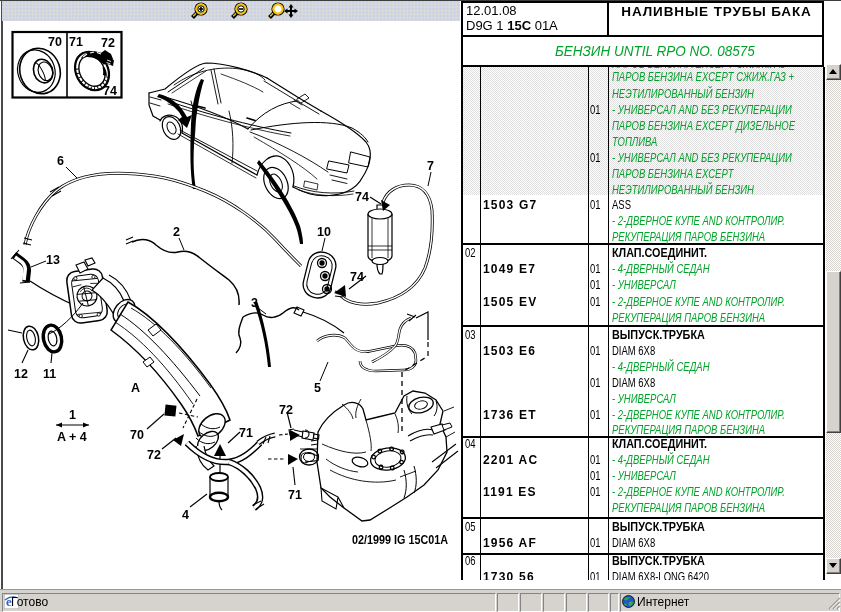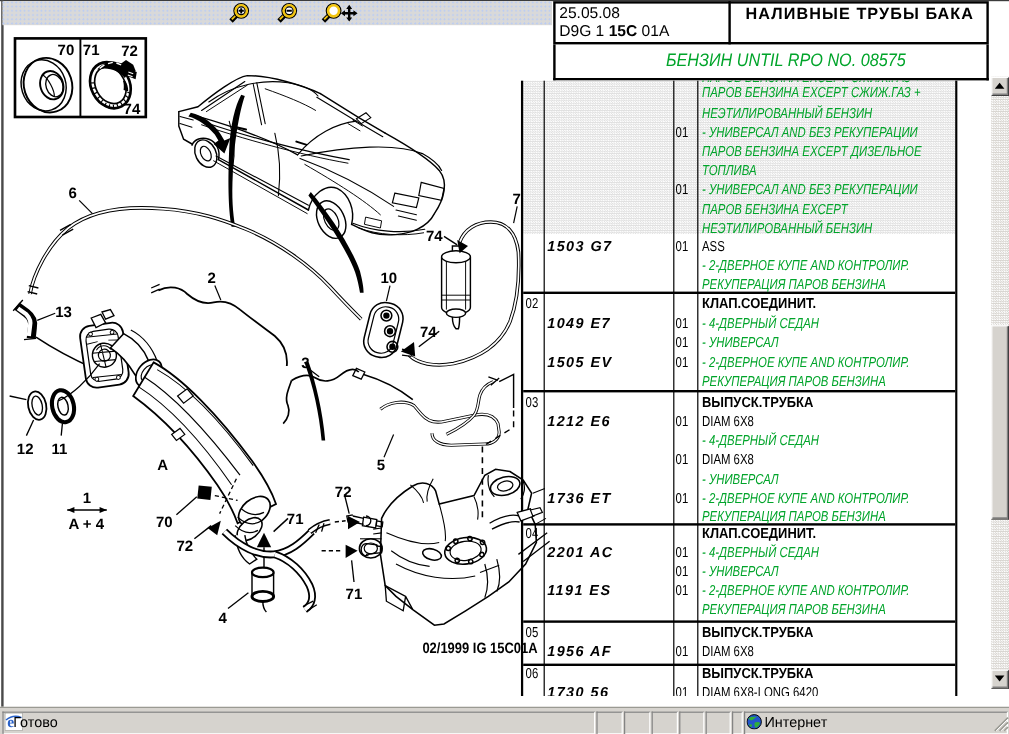--- a/index.html
+++ b/index.html
@@ -1,21 +1,21 @@
 <!DOCTYPE html>
 <html><head>
 <meta charset="utf-8">
 <style>
   html,body{margin:0;padding:0;}
   body{width:841px;height:612px;position:relative;background:#fff;overflow:hidden;
        font-family:"Liberation Sans", sans-serif;}
   .abs{position:absolute;}
   .tline{position:absolute;font-size:12px;line-height:12px;white-space:pre;}
   .cx{transform:scaleX(0.79);transform-origin:0 0;}
-  .cxp{letter-spacing:1.2px;font-style:italic;}
+  .cxp{letter-spacing:1.2px;}
   .cxb{transform:scaleX(0.9);transform-origin:0 0;}
   .grn{color:#00a42a;font-style:italic;}
   .bld{font-weight:bold;}
 </style>
 </head>
 <body>
 
 <div class="abs" style="left:0;top:0;width:841px;height:1px;background:#3c3c3c;"></div>
 
 <div class="abs" style="left:1px;top:0;width:2px;height:589px;background:#4a4a4a;"></div>
@@ -49,28 +49,28 @@
     <circle r="4.6" fill="none" stroke="#f2c40f" stroke-width="2.2"></circle>
    </g>
    <g transform="translate(103,10)" fill="#000">
     <path d="M0,-7 L2.5,-3.5 L1,-3.5 L1,-1 L3.5,-1 L3.5,-2.5 L7,0 L3.5,2.5 L3.5,1 L1,1 L1,3.5 L2.5,3.5 L0,7 L-2.5,3.5 L-1,3.5 L-1,1 L-3.5,1 L-3.5,2.5 L-7,0 L-3.5,-2.5 L-3.5,-1 L-1,-1 L-1,-3.5 L-2.5,-3.5 Z"></path>
    </g>
   </g>
 </svg>
 
 <div class="abs" style="left:461px;top:1px;width:363px;height:36px;border:2px solid #000;box-sizing:border-box;"></div>
 <div class="abs" style="left:607px;top:1px;width:2px;height:36px;background:#000;"></div>
-<div class="abs tline" style="left:466px;top:4.5px;font-size:13px;">25.05.08</div>
+<div class="abs tline" style="left:466px;top:4.5px;font-size:13px;">12.01.08</div>
 <div class="abs tline" style="left:466px;top:19.5px;font-size:13px;">D9G 1 <b>15C</b> 01A</div>
 <div class="abs tline bld" style="left:609px;top:6px;width:215px;text-align:center;font-size:13.5px;letter-spacing:0.9px;">НАЛИВНЫЕ ТРУБЫ БАКА</div>
 
 <div class="abs" style="left:461px;top:37px;width:363px;height:30px;border-left:2px solid #000;border-right:2px solid #000;border-bottom:2px solid #000;box-sizing:border-box;"></div>
 <div class="abs grn" style="left:555px;top:43px;font-size:15px;line-height:15px;letter-spacing:0px;transform:scaleX(0.9);transform-origin:0 0;white-space:pre;">БЕНЗИН UNTIL RPO NO. 08575</div>
 
-<div class="abs" id="tbody" style="left:434px;top:67px;width:364px;height:513px;overflow:hidden;">
+<div class="abs" id="tbody" style="left:461px;top:67px;width:364px;height:513px;overflow:hidden;">
 
   <div class="abs" style="left:2px;top:0;width:360px;height:128px;
     background-image:repeating-conic-gradient(#ffffff 0% 25%, #dedede 0% 50%);
     background-size:2px 2px;"></div>
 
   <div class="abs" style="left:0;top:0;width:2px;height:513px;background:#000;"></div>
   <div class="abs" style="left:362px;top:0;width:2px;height:513px;background:#000;"></div>
 
   <div class="abs" style="left:19px;top:0;width:1px;height:513px;background:#000;"></div>
   <div class="abs" style="left:127px;top:0;width:1px;height:513px;background:#000;"></div>
@@ -105,21 +105,21 @@
   <div class="abs tline cx" style="left:129px;top:196.4px;">01</div>
   <div class="abs tline grn cx" style="left:151px;top:196.4px;">- 4-ДВЕРНЫЙ СЕДАН</div>
   <div class="abs tline cx" style="left:129px;top:212.4px;">01</div>
   <div class="abs tline grn cx" style="left:151px;top:212.4px;">- УНИВЕРСАЛ</div>
   <div class="abs tline bld cxp" style="left:22px;top:228.5px;text-align:center;">1505 EV</div>
   <div class="abs tline cx" style="left:129px;top:228.5px;">01</div>
   <div class="abs tline grn cx" style="left:151px;top:228.5px;">- 2-ДВЕРНОЕ КУПЕ AND КОНТРОЛИР.</div>
   <div class="abs tline grn cx" style="left:151px;top:244.6px;">РЕКУПЕРАЦИЯ ПАРОВ БЕНЗИНА</div>
   <div class="abs tline cx" style="left:4px;top:261.9px;">03</div>
   <div class="abs tline bld cxb" style="left:151px;top:261.9px;">ВЫПУСК.ТРУБКА</div>
-  <div class="abs tline bld cxp" style="left:22px;top:278.2px;">1212 E6</div>
+  <div class="abs tline bld cxp" style="left:22px;top:278.2px;">1503 E6</div>
   <div class="abs tline cx" style="left:129px;top:278.2px;">01</div>
   <div class="abs tline cx" style="left:151px;top:278.2px;">DIAM 6X8</div>
   <div class="abs tline grn cx" style="left:151px;top:294.0px;">- 4-ДВЕРНЫЙ СЕДАН</div>
   <div class="abs tline cx" style="left:129px;top:309.9px;">01</div>
   <div class="abs tline cx" style="left:151px;top:309.9px;">DIAM 6X8</div>
   <div class="abs tline grn cx" style="left:151px;top:325.7px;">- УНИВЕРСАЛ</div>
   <div class="abs tline bld cxp" style="left:22px;top:341.6px;">1736 ET</div>
   <div class="abs tline cx" style="left:129px;top:341.6px;">01</div>
   <div class="abs tline grn cx" style="left:151px;top:341.6px;">- 2-ДВЕРНОЕ КУПЕ AND КОНТРОЛИР.</div>
   <div class="abs tline grn cx" style="left:151px;top:357.4px;">РЕКУПЕРАЦИЯ ПАРОВ БЕНЗИНА</div>

